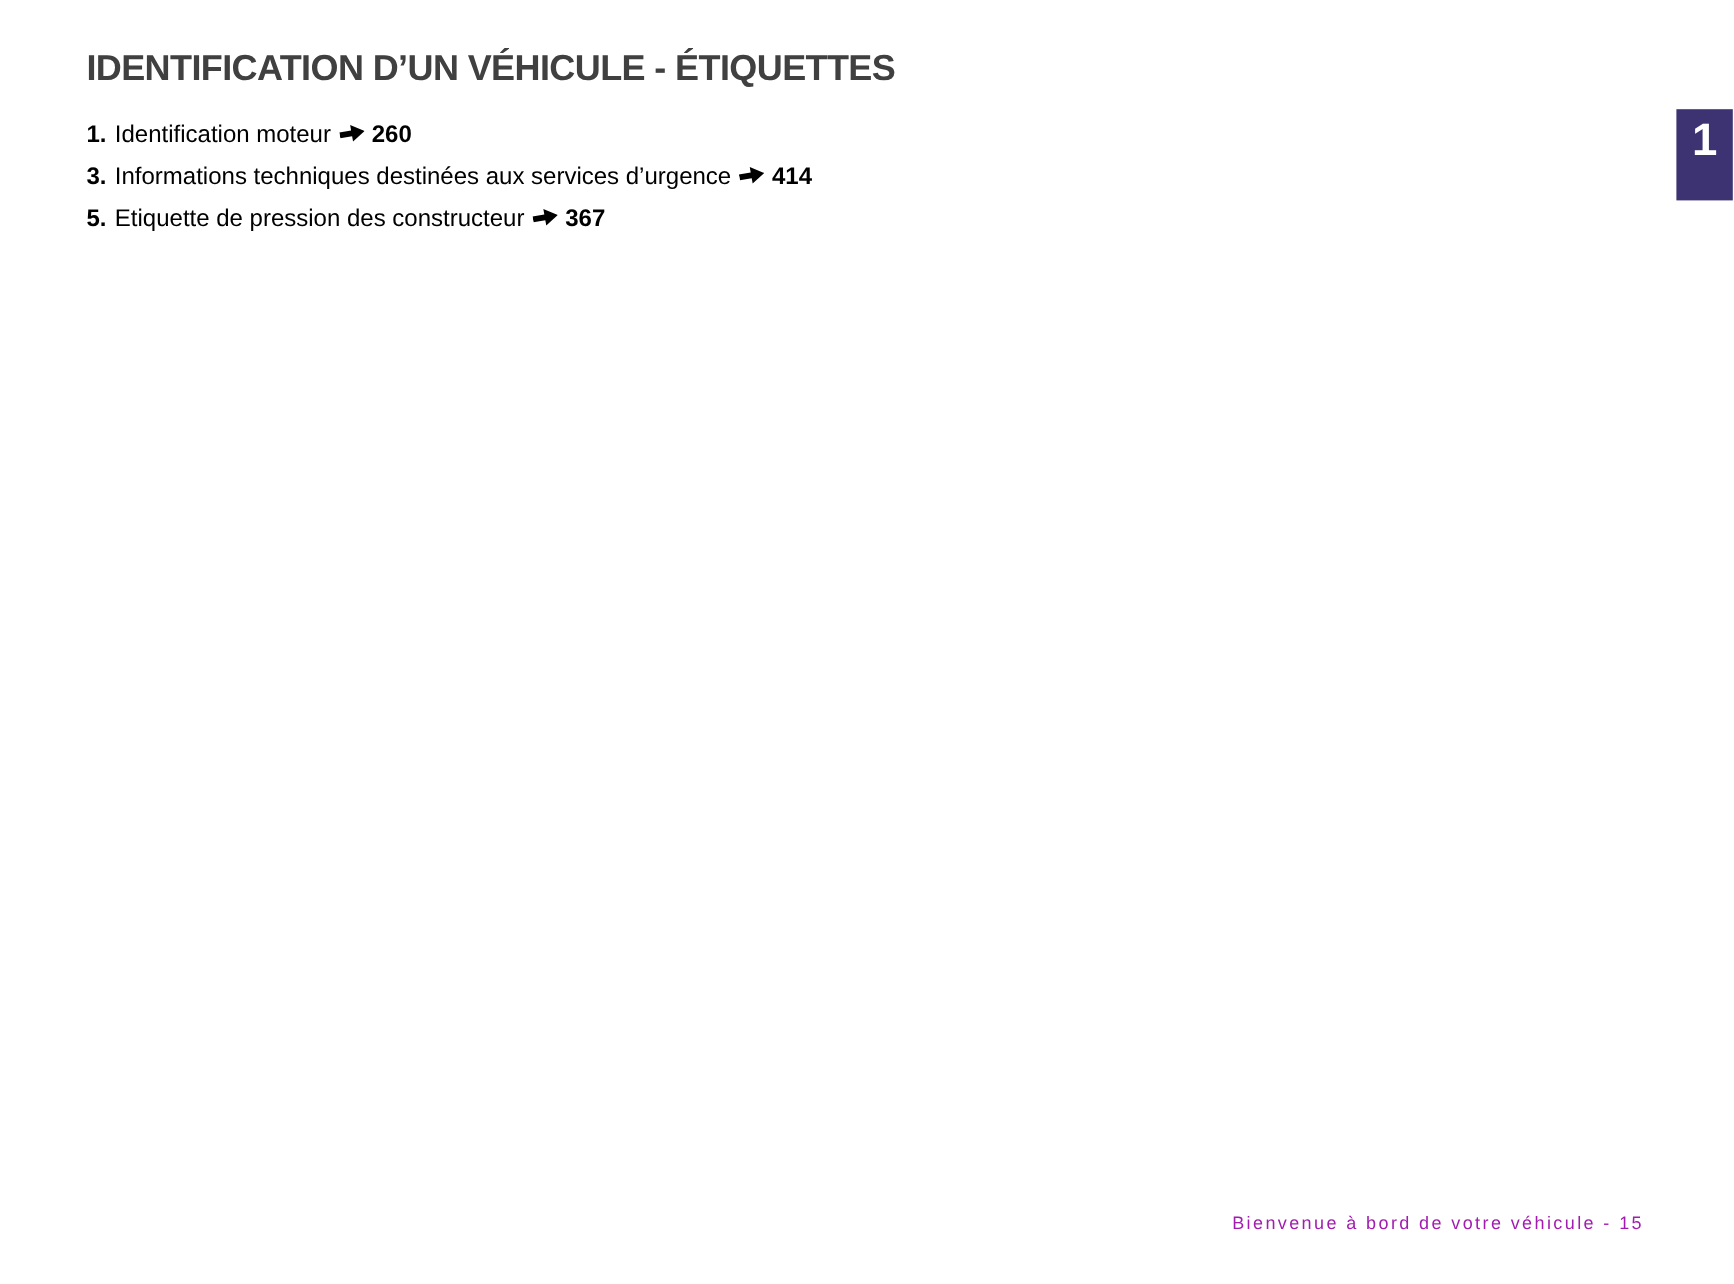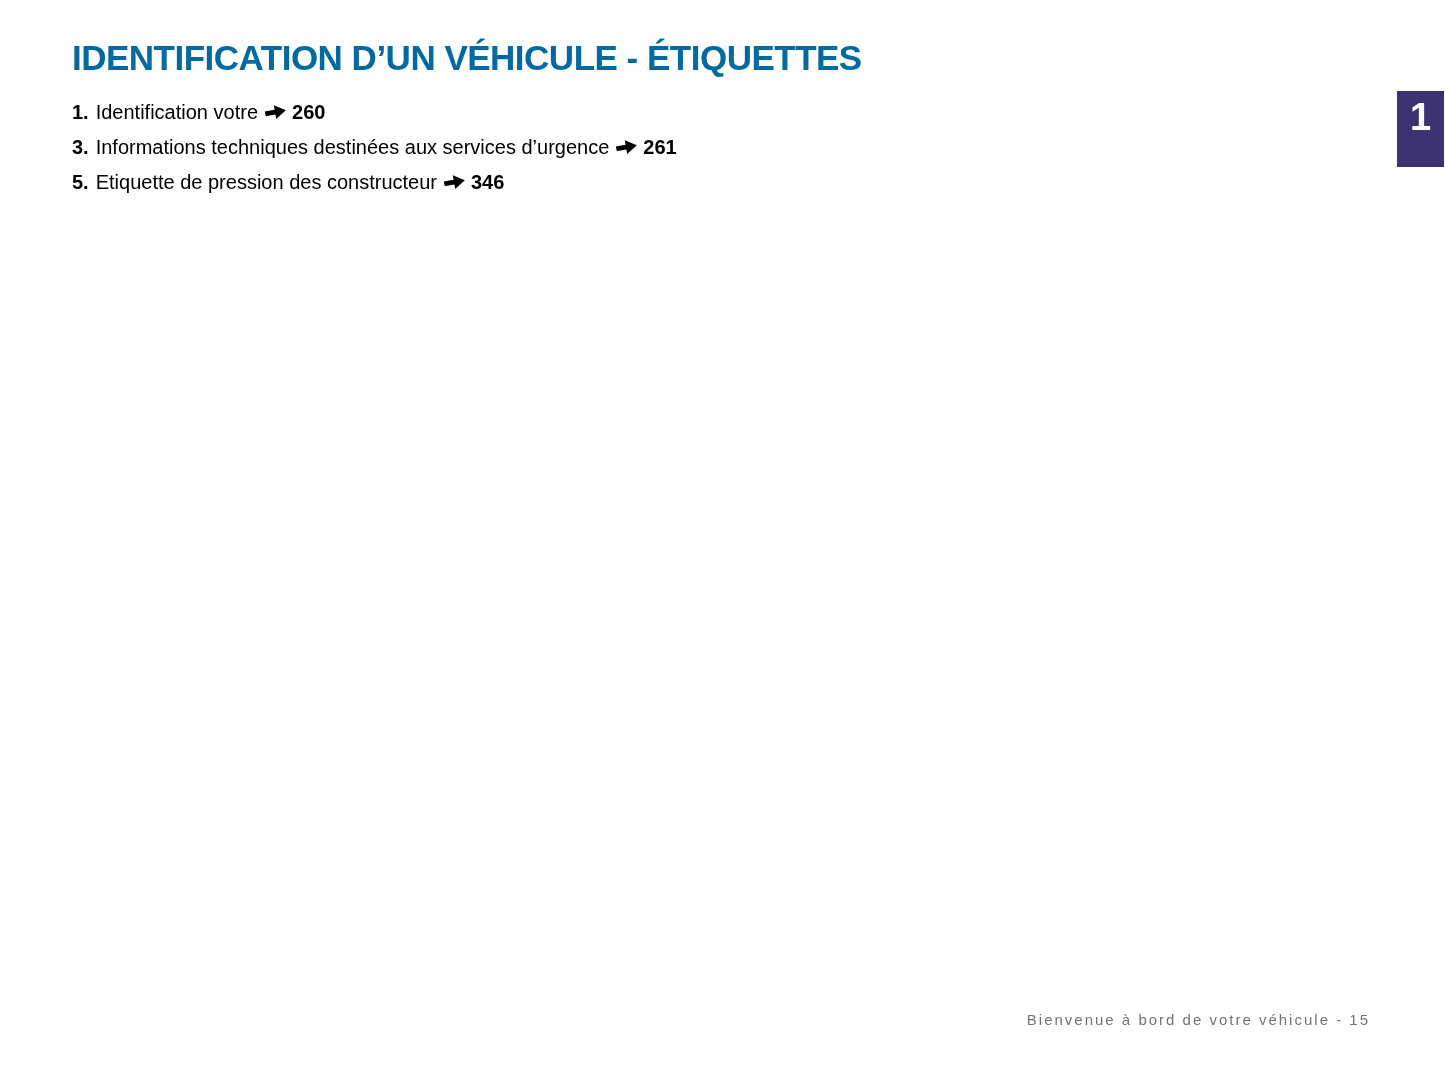--- a/index.html
+++ b/index.html
@@ -9,26 +9,26 @@
     font-family: "Liberation Sans", "DejaVu Sans", sans-serif;
     color: #000000;
     overflow: hidden;
     position: relative;
   }
   .page { position: relative; width: 1445px; height: 1070px; background: #ffffff; }
 
   .title {
     position: absolute;
     left: 72px; top: 42px;
-    font-size: 35px;
+    font-size: 30px;
     font-weight: 700;
     letter-spacing: -0.5px;
     line-height: 32px;
     white-space: nowrap;
-    color: #0369a1;
+    color: #404040;
   }
 
   .toc {
     position: absolute;
     left: 72px; top: 95px;
     list-style: none;
   }
   .toc-item {
     height: 35px;
     line-height: 35px;
@@ -59,51 +59,51 @@
     line-height: 1;
     padding-top: 7px;
     cursor: default;
   }
 
   .footer {
     position: absolute;
     right: 75px; top: 1011px;
     font-size: 15px;
     letter-spacing: 2px;
-    color: #737373;
+    color: #a21caf;
     white-space: nowrap;
   }
 </style>
 </head>
 <body>
 
 <div class="page">
 
   <h1 class="title">IDENTIFICATION D’UN VÉHICULE - ÉTIQUETTES</h1>
 
   <ol class="toc">
 
     <li class="toc-item">
-      <span class="num">1.</span><span class="label">Identification votre</span><span class="cross-ref"><svg class="arrow-svg" width="21" height="18" viewBox="0 0 21 18">
+      <span class="num">1.</span><span class="label">Identification moteur</span><span class="cross-ref"><svg class="arrow-svg" width="21" height="18" viewBox="0 0 21 18">
             <path d="M0 6.6 H10 V2 L21 9 L10 16 V11.4 H0 Z" fill="#000"></path>
           </svg><span class="pageref">260</span></span>
     </li>
 
 
     <li class="toc-item">
       <span class="num">3.</span><span class="label">Informations techniques destinées aux services d’urgence</span><span class="cross-ref"><svg class="arrow-svg" width="21" height="18" viewBox="0 0 21 18">
             <path d="M0 6.6 H10 V2 L21 9 L10 16 V11.4 H0 Z" fill="#000"></path>
-          </svg><span class="pageref">261</span></span>
+          </svg><span class="pageref">414</span></span>
     </li>
 
 
     <li class="toc-item">
       <span class="num">5.</span><span class="label">Etiquette de pression des constructeur</span><span class="cross-ref"><svg class="arrow-svg" width="21" height="18" viewBox="0 0 21 18">
             <path d="M0 6.6 H10 V2 L21 9 L10 16 V11.4 H0 Z" fill="#000"></path>
-          </svg><span class="pageref">346</span></span>
+          </svg><span class="pageref">367</span></span>
     </li>
 
   </ol>
 
   <div class="chapter-tab">1</div>
 
   <div class="footer">Bienvenue à bord de votre véhicule - 15</div>
 
 </div>
 

